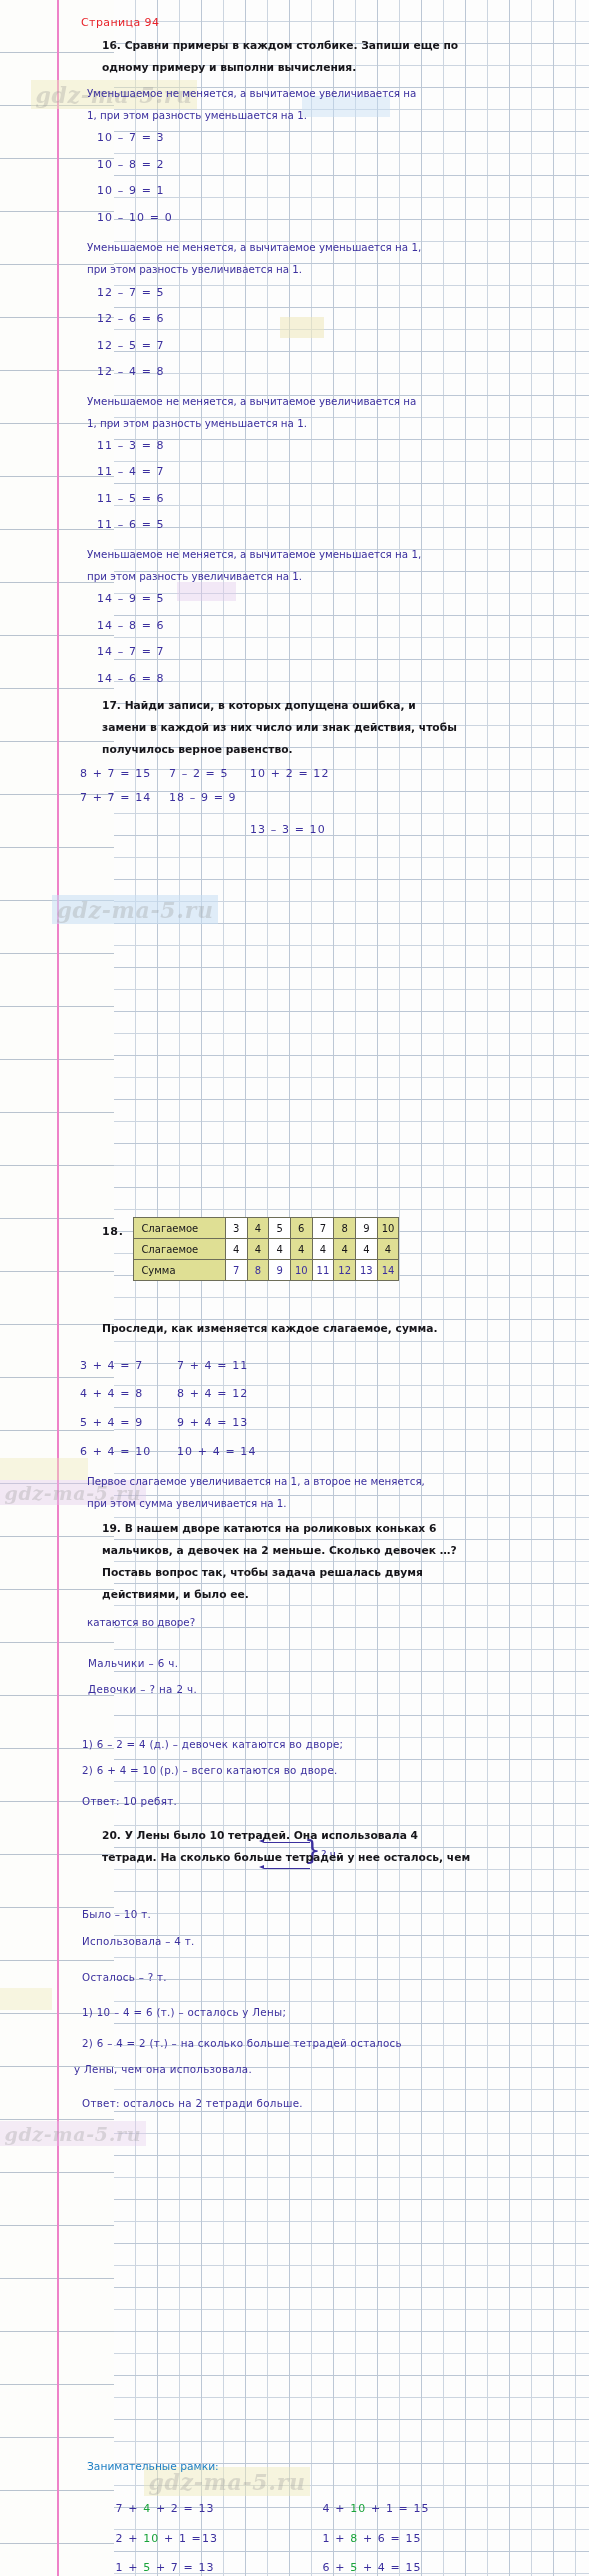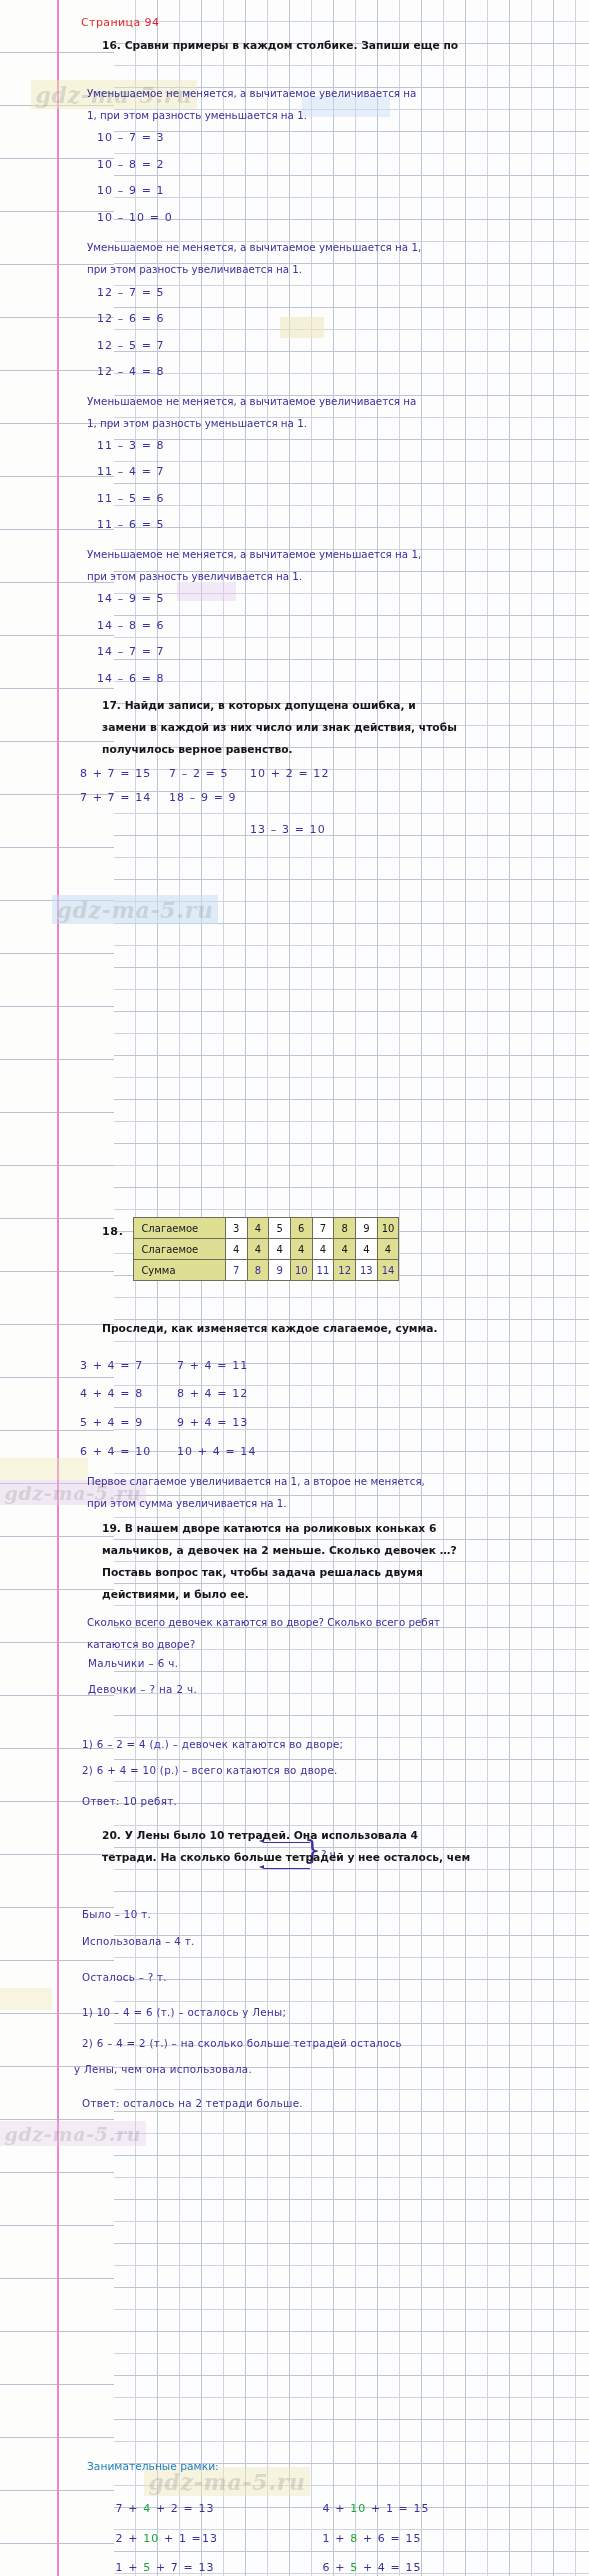--- a/index.html
+++ b/index.html
@@ -174,20 +174,21 @@
   <div style="position:absolute;left:177px;top:582px;width:59px;height:19px;background:rgba(225,200,235,.40);"></div>
   <div style="position:absolute;left:0px;top:1458px;width:88px;height:22px;background:rgba(238,232,185,.40);"></div>
   <div style="position:absolute;left:0px;top:1988px;width:52px;height:22px;background:rgba(238,232,185,.40);"></div>
 
   <div class="content">
 
     <div class="pgtitle">Страница 94</div>
 
     <div class="task" style="top:35px;">
       <span class="taskline">16. Сравни примеры в каждом столбике. Запиши еще по</span>
+      <span class="taskline">одному примеру и выполни вычисления.</span>
     </div>
 
     <div class="ans" style="top:82px;">
       <span class="ln">Уменьшаемое не меняется, а вычитаемое увеличивается на</span>
       <span class="ln">1, при этом разность уменьшается на 1.</span>
     </div>
     <div class="eq" style="left:97px;top:131px;">10 – 7 = 3</div>
     <div class="eq" style="left:97px;top:158px;">10 – 8 = 2</div>
     <div class="eq" style="left:97px;top:184px;">10 – 9 = 1</div>
     <div class="eq" style="left:97px;top:211px;">10 – 10 = 0</div>
@@ -292,21 +293,20 @@
     </div>
 
     <div class="task" style="top:1518px;">
       <span class="taskline">19. В нашем дворе катаются на роликовых коньках 6</span>
       <span class="taskline">мальчиков, а девочек на 2 меньше. Сколько девочек …?</span>
       <span class="taskline">Поставь вопрос так, чтобы задача решалась двумя</span>
       <span class="taskline">действиями, и было ее.</span>
     </div>
 
     <div class="ans" style="top:1611px;">
-      <span class="ln">Сколько всего девочек катаются во дворе? Сколько всего ребят</span>
       <span class="ln">катаются во дворе?</span>
     </div>
 
     <div class="eq" style="left:88px;top:1657px;font-size:10.3px;letter-spacing:0.4px;">Мальчики – 6 ч.</div>
     <div class="eq" style="left:88px;top:1683px;font-size:10.3px;letter-spacing:0.4px;">Девочки – ? на 2 ч.</div>
 
     <div class="scheme">
       <div class="arrow-h" style="left:5.9px;top:6.6px;width:46px;"></div>
       <div class="arrow-head" style="left:0.7px;top:3.7px;"></div>
       <div class="arrow-h" style="left:5.9px;top:33px;width:46px;"></div>

